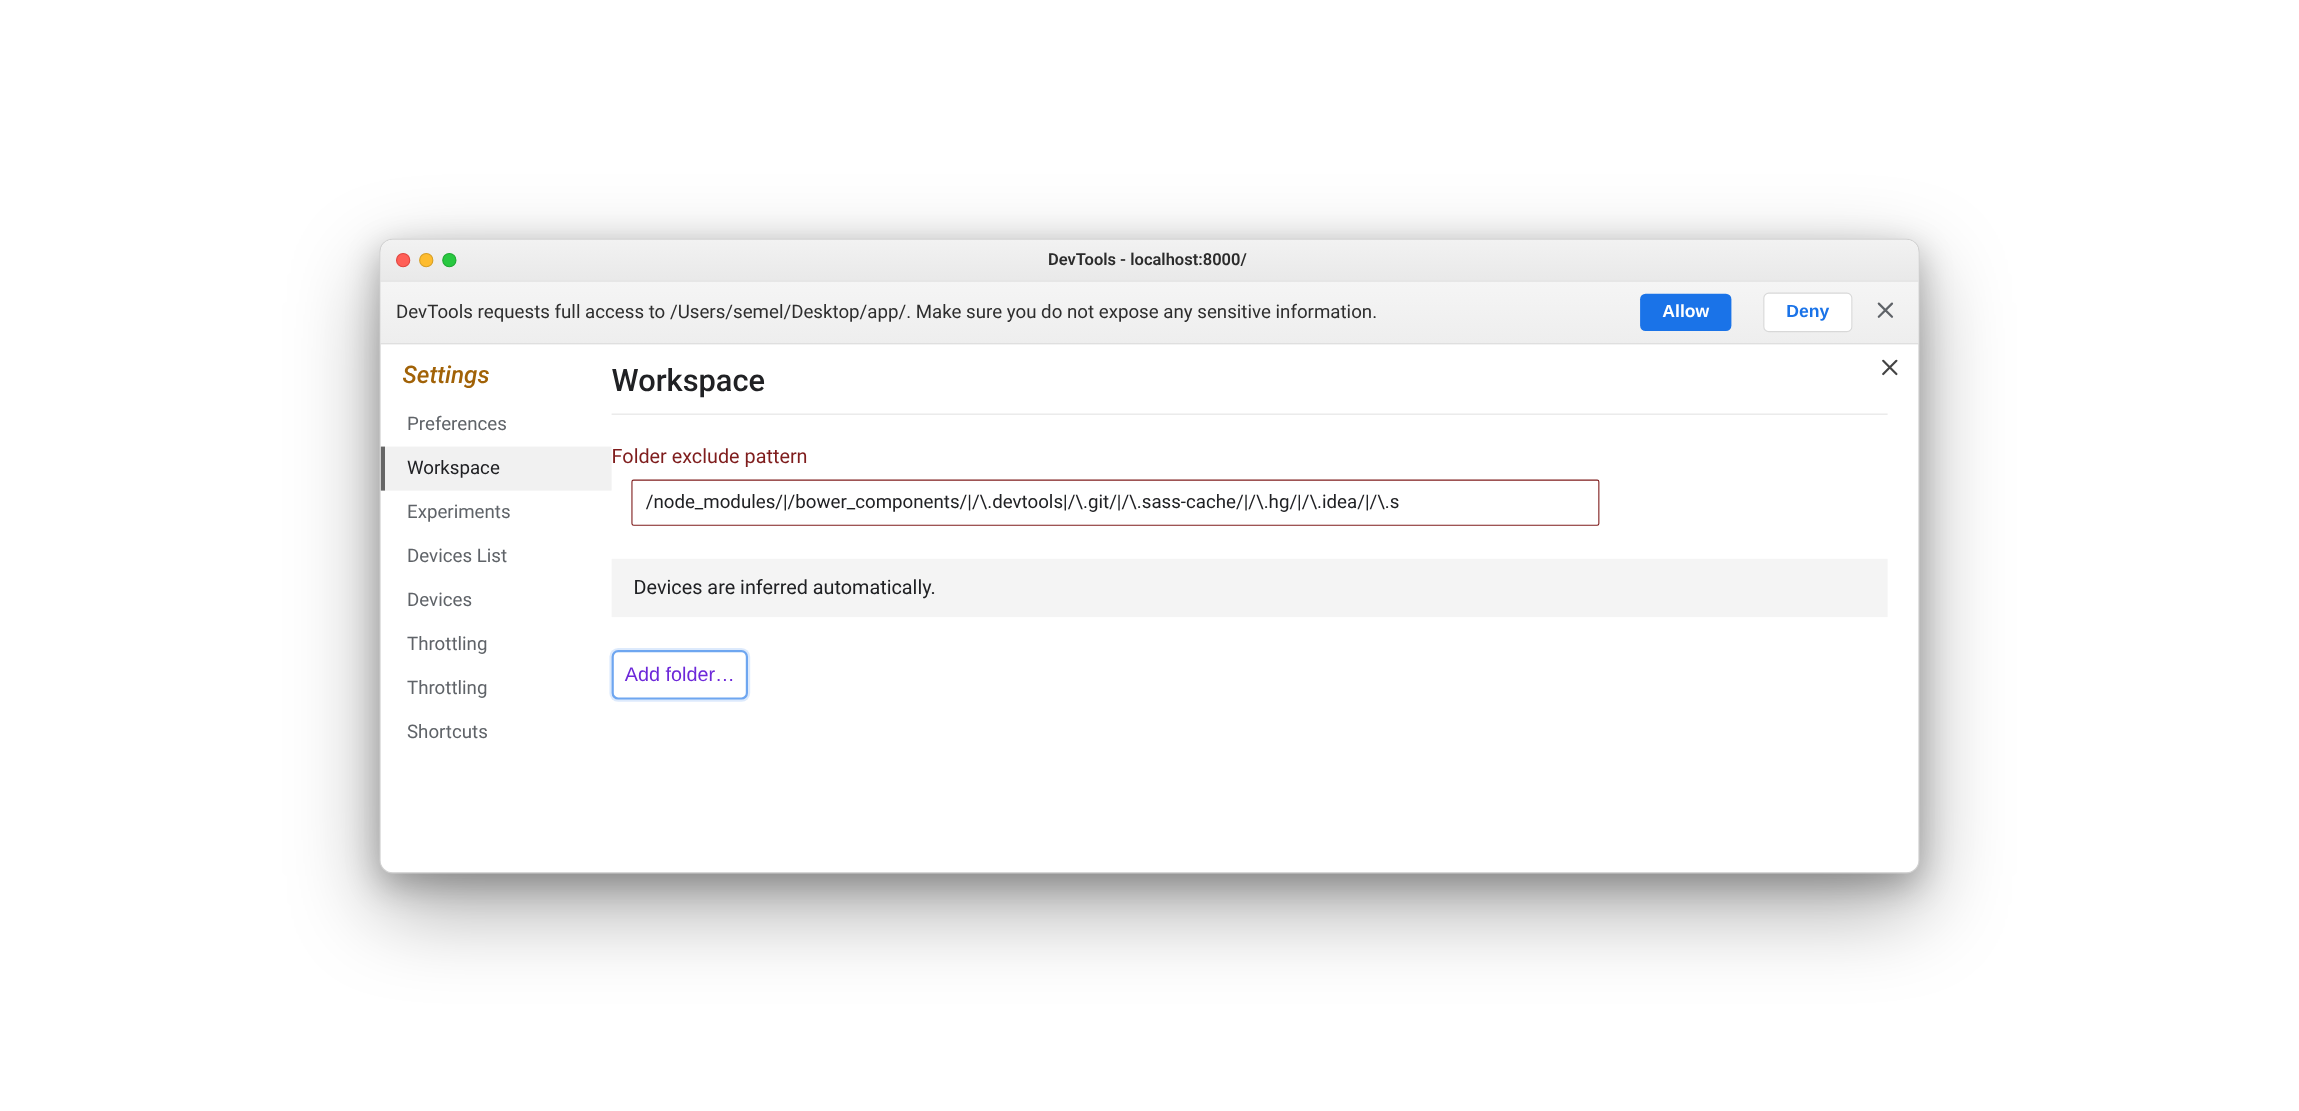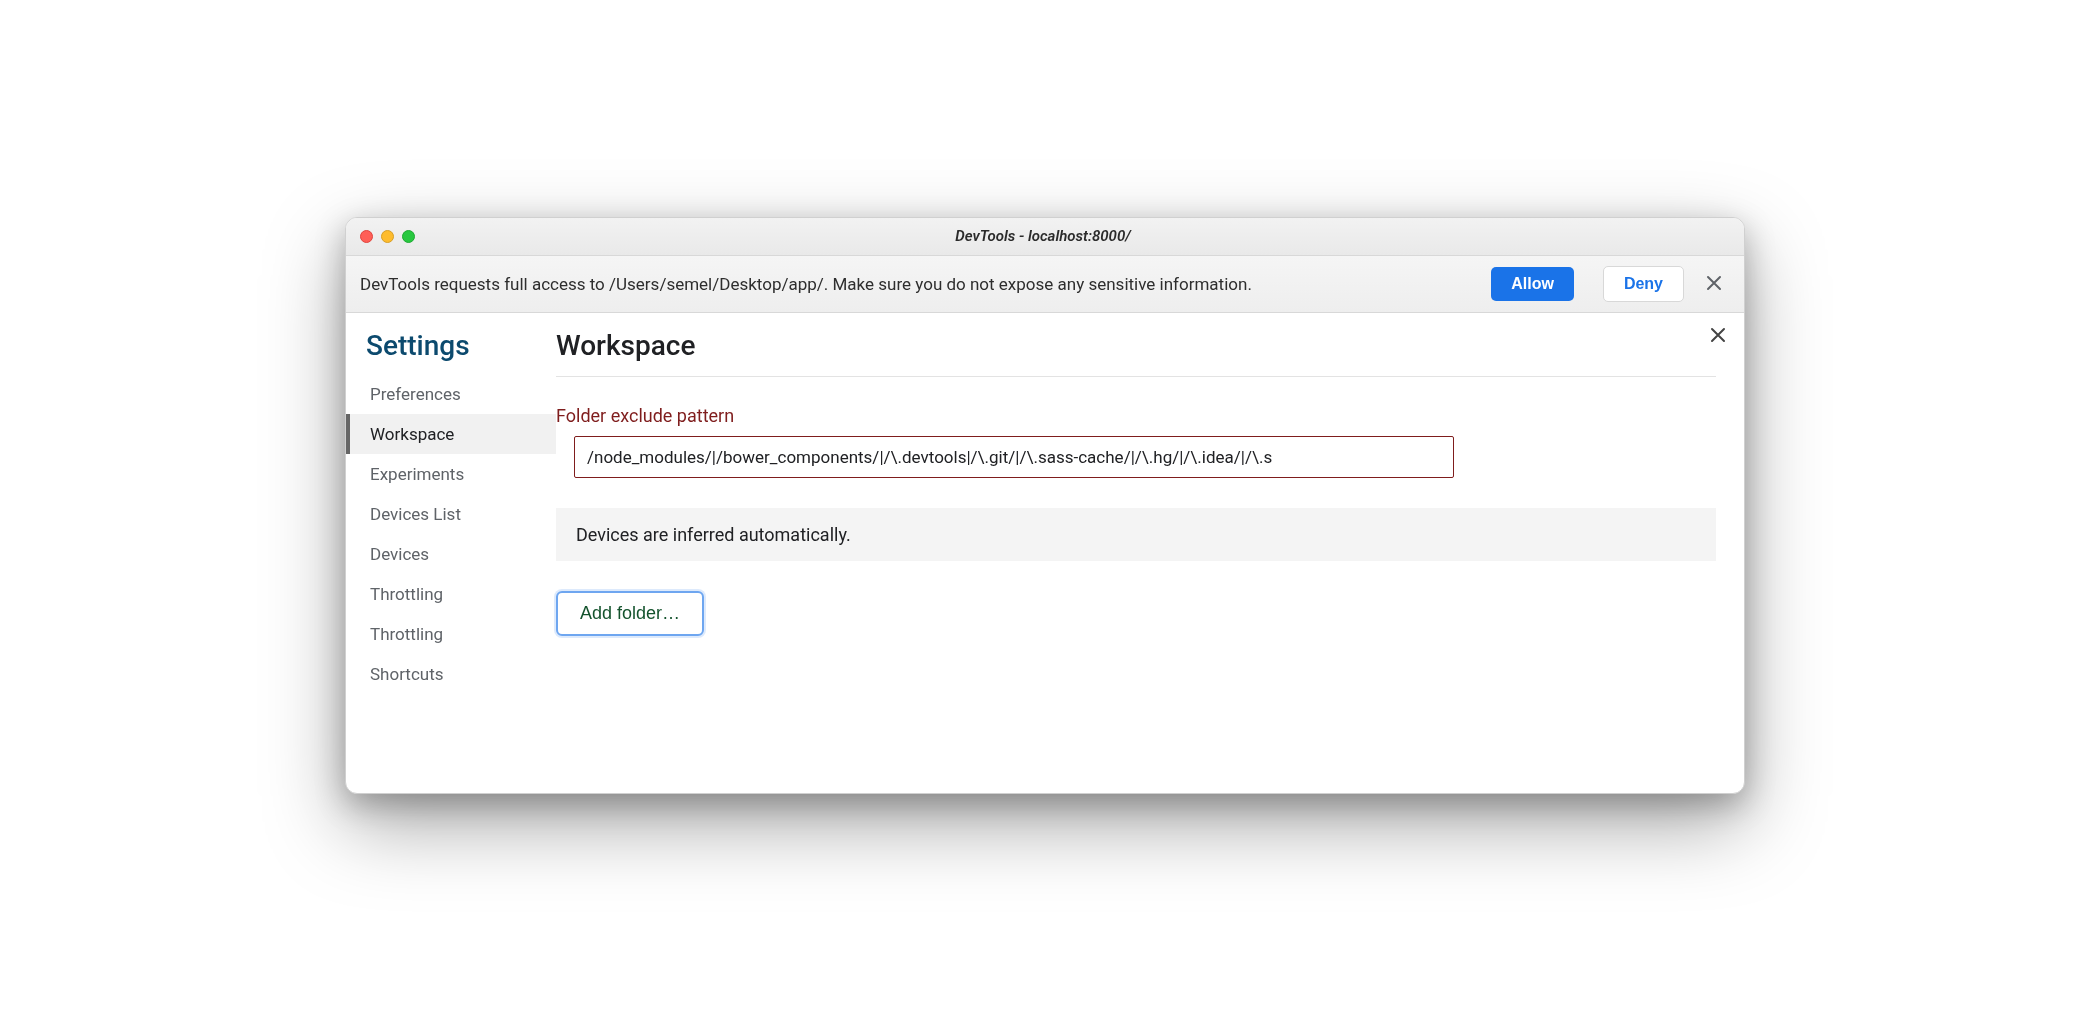--- a/index.html
+++ b/index.html
@@ -37,21 +37,20 @@
   .tl.yellow { background: #febc2e; border: 0.5px solid #d79f25; }
   .tl.green { background: #28c840; border: 0.5px solid #1ea932; }
   .titlebar-title {
     position: absolute;
     left: 0; right: 4px;
     text-align: center;
     font-size: 15px;
     font-weight: 600;
     color: #2b2b2b;
     pointer-events: none;
-    font-style: italic;
   }
   .infobar {
     display: flex;
     align-items: center;
     padding: 10px 14px;
     background: linear-gradient(#f5f5f5, #eeeeee);
     border-bottom: 1px solid #d8d8d8;
     font-size: 17px;
     color: #2e2e2e;
     gap: 14px;
@@ -95,24 +94,25 @@
     color: #444;
     font-size: 22px;
     cursor: pointer;
     line-height: 1;
   }
   .sidebar {
     width: 210px;
     padding-top: 16px;
   }
   .sidebar h1 {
-    font-size: 28px;
+    font-size: 22px;
     font-weight: 500;
-    color: #0c4a6e;
+    color: #a16207;
     padding: 0 20px 12px 20px;
+    font-style: italic;
   }
   .nav-item {
     font-size: 17px;
     color: #5f6368;
     padding: 10px 20px;
     cursor: pointer;
     border-left: 4px solid transparent;
   }
   .nav-item.active {
     background: #f1f1f1;
@@ -151,24 +151,24 @@
   .info-banner {
     margin-top: 30px;
     background: #f4f4f4;
     padding: 16px 20px;
     font-size: 18px;
     color: #202124;
   }
   .add-folder-btn {
     margin-top: 30px;
     background: #fff;
-    color: #14532d;
+    color: #6d28d9;
     font-size: 18px;
     font-weight: 500;
-    padding: 10px 22px;
+    padding: 10px 10px;
     border: 2px solid #6ea6f0;
     border-radius: 6px;
     cursor: pointer;
     box-shadow: 0 0 0 2px rgba(26,115,232,0.15);
   }
 </style>
 </head>
 <body>
 
 <div class="window">

